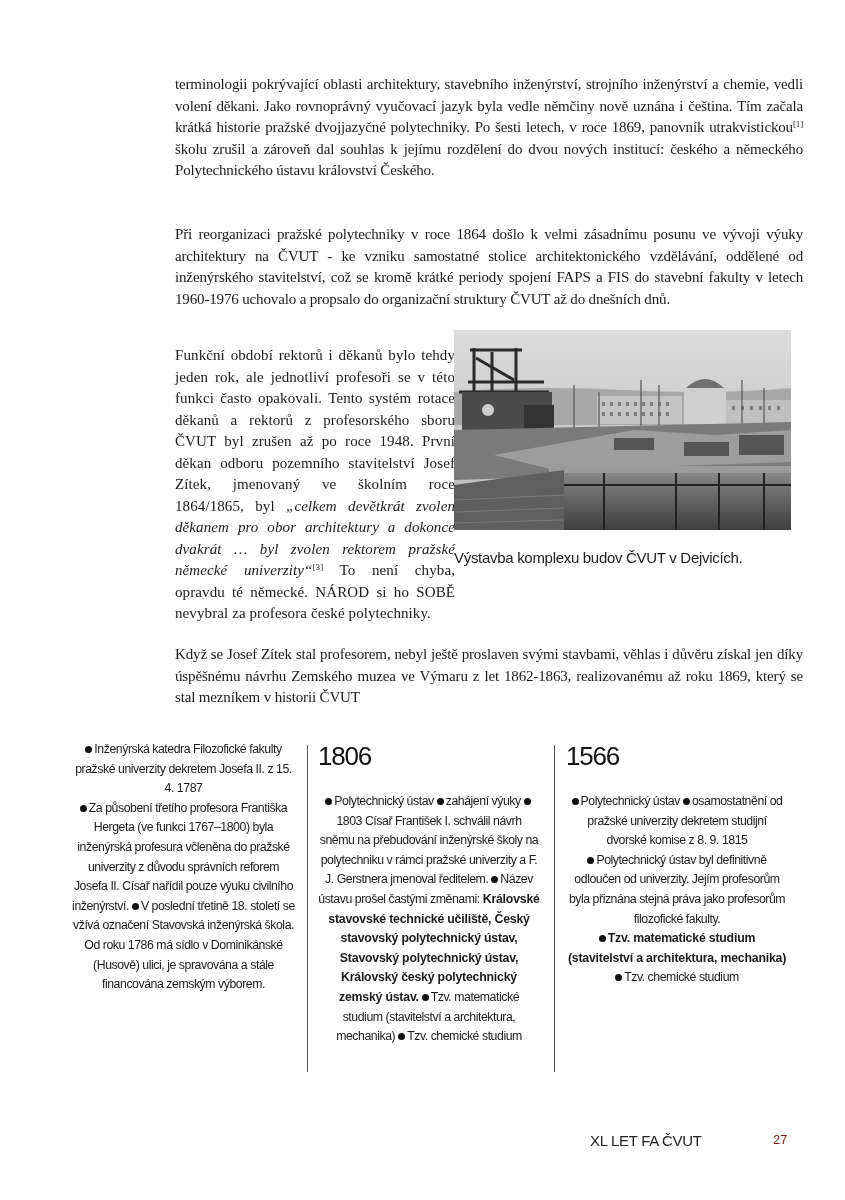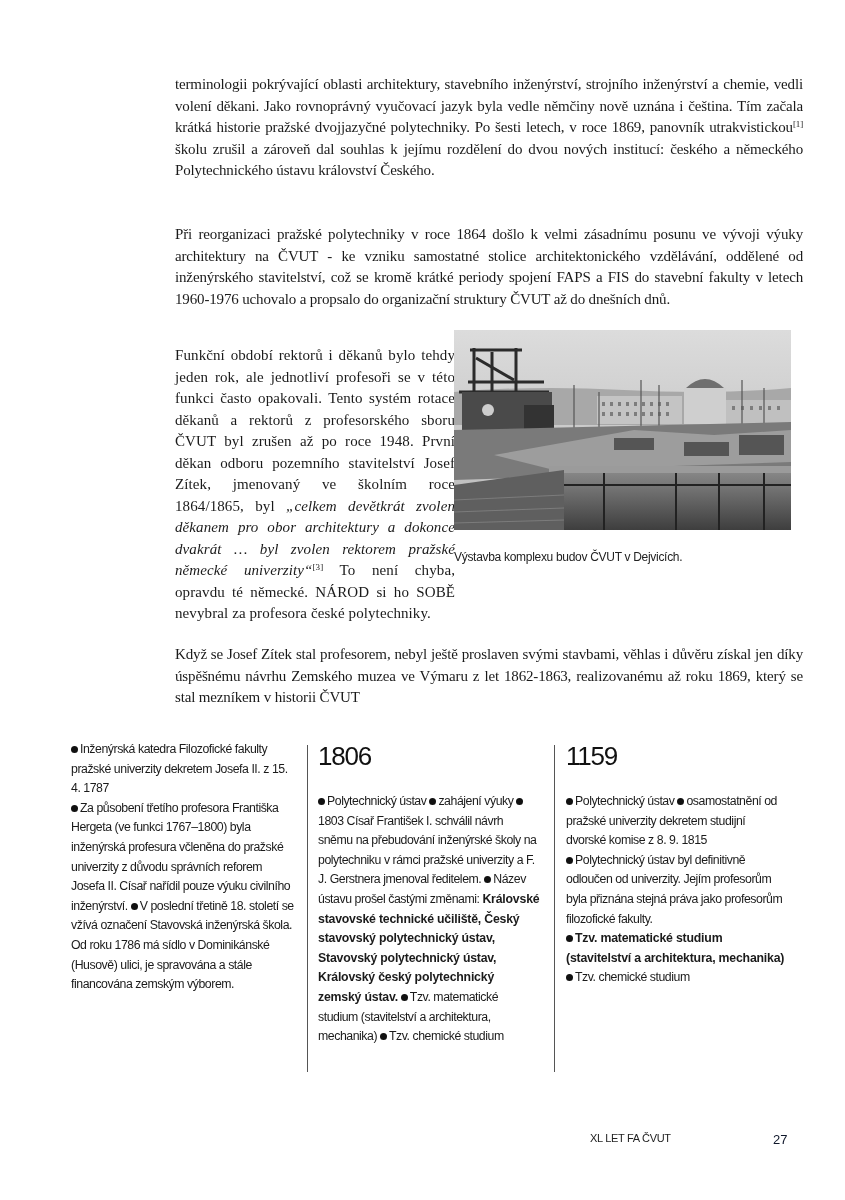--- a/index.html
+++ b/index.html
@@ -20,52 +20,53 @@
 
   #photo {
     position: absolute; left: 454px; top: 330px; width: 337px; height: 200px;
     overflow: hidden; background: #8d8d8d;
   }
   #photo svg { display: block; }
 
   #caption {
     position: absolute; left: 454px; top: 548px; width: 345px;
     font-family: "Liberation Sans", "DejaVu Sans", sans-serif;
-    font-size: 12px; line-height: 19.5px; letter-spacing: -0.3px; color: #222;
+    font-size: 15px; line-height: 19.5px; letter-spacing: -0.3px; color: #222;
   }
   #caption div { white-space: nowrap; }
 
   .divider { position: absolute; width: 1px; background: #555; top: 745px; height: 327px; }
   #div1 { left: 307px; }
   #div2 { left: 554px; }
 
   .col { position: absolute; top: 740px; }
   #col1 { left: 71px; width: 225px; }
   #col2 { left: 318px; width: 222px; }
   #col3 { left: 566px; width: 222px; }
   .year {
     font-family: "Liberation Sans", "DejaVu Sans", sans-serif;
     font-size: 26px; font-weight: 300; letter-spacing: -1.2px; line-height: 32px;
     margin: 0 0 20px 0; color: #111;
   }
   .tl {
     font-family: "Liberation Sans", "DejaVu Sans", sans-serif;
     font-size: 12.3px; line-height: 19.6px; letter-spacing: -0.45px; color: #1b1b1b;
     margin: 0;
+    text-align: center;
   }
   .tl .b { font-weight: bold; letter-spacing: -0.2px; }
   .dot { display: inline-block; width: 7px; height: 7px; border-radius: 50%; background: #111; margin-right: 2px; vertical-align: 0px; }
 
   #footer-title {
     position: absolute; left: 590px; top: 1132px;
-    font-family: "Liberation Sans", "DejaVu Sans", sans-serif; font-size: 11px; letter-spacing: -0.3px; color: #222;
+    font-family: "Liberation Sans", "DejaVu Sans", sans-serif; font-size: 15px; letter-spacing: -0.3px; color: #222;
   }
   #page-number {
     position: absolute; left: 773px; top: 1132px;
-    font-family: "Liberation Sans", "DejaVu Sans", sans-serif; font-size: 13px; color: #0f172a;
+    font-family: "Liberation Sans", "DejaVu Sans", sans-serif; font-size: 13px; color: #7f1d1d;
   }
 </style>
 </head>
 <body>
 
 <p class="para" id="p1"><span>terminologii pokrývající oblasti architektury, stavebního inženýrství, strojního inženýrství a chemie, vedli volení děkani. Jako rovnoprávný vyučovací jazyk byla vedle němčiny nově uznána i čeština. Tím začala krátká historie pražské dvojjazyčné polytechniky. Po šesti letech, v roce 1869, panovník utrakvistickou</span><sup class="fn">[1]</sup><span> školu zrušil a zároveň dal souhlas k jejímu rozdělení do dvou nových institucí: českého a německého Polytechnického ústavu království Českého.</span></p>
 
 <p class="para" id="p2">Při reorganizaci pražské polytechniky v roce 1864 došlo k velmi zásadnímu posunu ve vývoji výuky architektury na ČVUT - ke vzniku samostatné stolice architektonického vzdělávání, oddělené od inženýrského stavitelství, což se kromě krátké periody spojení FAPS a FIS do stavební fakulty v letech 1960-1976 uchovalo a propsalo do organizační struktury ČVUT až do dnešních dnů.</p>
 
 <p class="para" id="p3"><span>Funkční období rektorů i děkanů bylo tehdy jeden rok, ale jednotliví profesoři se v této funkci často opakovali. Tento systém rotace děkanů a rektorů z profesorského sboru ČVUT byl zrušen až po roce 1948. První děkan odboru pozemního stavitelství Josef Zítek, jmenovaný ve školním roce 1864/1865, byl </span><span class="it">„celkem devětkrát zvolen děkanem pro obor architektury a dokonce dvakrát … byl zvolen rektorem pražské německé univerzity“</span><sup class="fn">[3]</sup><span> To není chyba, opravdu té německé. NÁROD si ho SOBĚ nevybral za profesora české polytechniky.</span></p>
@@ -189,21 +190,21 @@
     <span class="dot"></span><span>Polytechnický ústav</span>
     <span class="dot"></span><span>zahájení výuky</span>
     <span class="dot"></span><span>1803 Císař František I. schválil návrh sněmu na přebudování inženýrské školy na polytechniku v rámci pražské univerzity a F. J. Gerstnera jmenoval ředitelem.</span>
     <span class="dot"></span><span>Název ústavu prošel častými změnami: </span><span class="b">Královské stavovské technické učiliště, Český stavovský polytechnický ústav, Stavovský polytechnický ústav, Královský český polytechnický zemský ústav.</span>
     <span class="dot"></span><span>Tzv. matematické studium (stavitelství a architektura, mechanika)</span>
     <span class="dot"></span><span>Tzv. chemické studium</span>
   </p>
 </div>
 
 <div class="col" id="col3">
-  <h2 class="year">1159</h2>
+  <h2 class="year">1566</h2>
   <p class="tl">
     <span class="dot"></span><span>Polytechnický ústav</span>
     <span class="dot"></span><span>osamostatnění od pražské univerzity dekretem studijní dvorské komise z 8. 9. 1815</span><br>
     <span class="dot"></span><span>Polytechnický ústav byl definitivně odloučen od univerzity. Jejím profesorům byla přiznána stejná práva jako profesorům filozofické fakulty.</span><br>
     <span class="dot"></span><span class="b">Tzv. matematické studium (stavitelství a architektura, mechanika)</span>
     <span class="dot"></span><span>Tzv. chemické studium</span>
   </p>
 </div>
 
 <div id="footer-title">XL LET FA ČVUT</div>

